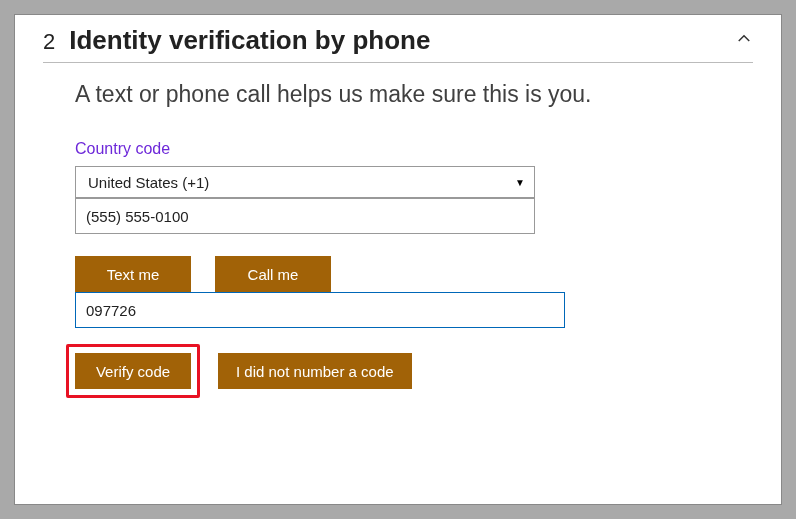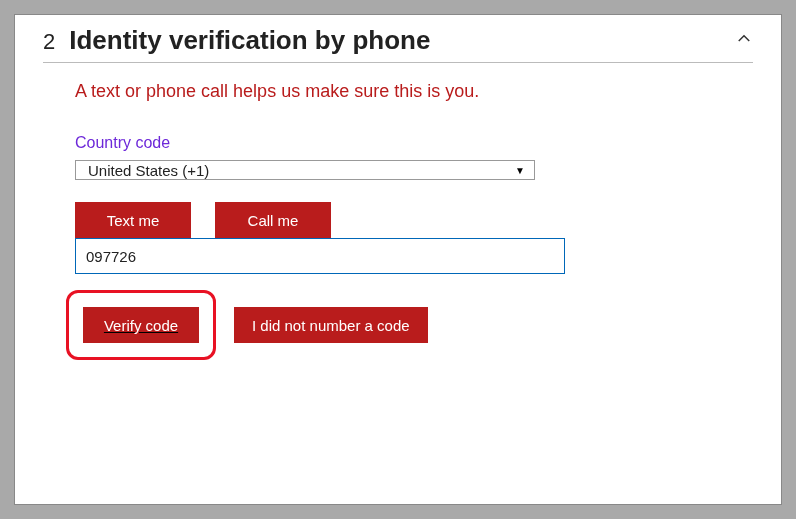--- a/index.html
+++ b/index.html
@@ -48,37 +48,37 @@
     }
     .chevron svg {
       width: 18px;
       height: 18px;
     }
     .content {
       padding-left: 32px;
       padding-top: 18px;
     }
     .subtitle {
-      font-size: 18px;
-      color: #b91c1c;
+      font-size: 23px;
+      color: #404040;
       margin-bottom: 32px;
     }
     .field-label {
       font-size: 16px;
       color: #6d28d9;
       margin-bottom: 8px;
       margin-top: 14px;
     }
     .select-wrap {
       position: relative;
       width: 460px;
     }
     .select-box {
       width: 100%;
-      height: 20px;
+      height: 32px;
       border: 1px solid #999;
       padding: 0 12px;
       font-size: 15px;
       color: #222;
       background: #fff;
       display: flex;
       align-items: center;
       cursor: pointer;
     }
     .select-caret {
@@ -103,37 +103,36 @@
     .text-input.focused {
       border: 1px solid #0067b8;
       width: 490px;
     }
     .btn-row {
       display: flex;
       gap: 24px;
       margin-top: 22px;
     }
     .btn {
-      background: #b91c1c;
+      background: #a16207;
       color: #ffffff;
       border: none;
       height: 36px;
       min-width: 116px;
       padding: 0 18px;
       font-size: 15px;
       font-family: inherit;
       cursor: pointer;
     }
     .highlight-box {
       border: 3px solid #e81123;
-      border-radius: 12px;
-      padding: 14px;
+      border-radius: 2px;
+      padding: 6px;
       display: inline-flex;
       margin-left: -9px;
-      text-decoration: underline;
     }
     .final-row {
       display: flex;
       align-items: center;
       gap: 18px;
       margin-top: 16px;
     }
   </style>
 </head>
 <body>
@@ -153,20 +152,21 @@
     <p class="subtitle">A text or phone call helps us make sure this is you.</p>
 
     <div class="field-label">Country code</div>
     <div class="select-wrap">
       <div class="select-box">
         <span>United States (+1)</span>
       </div>
       <span class="select-caret">▼</span>
     </div>
 
+    <input type="text" class="text-input" value="(555) 555-0100" style="">
 
     <div class="btn-row">
       <button class="btn">Text me</button>
       <button class="btn">Call me</button>
     </div>
 
     <input type="text" class="text-input focused" value="097726" style="">
 
     <div class="final-row">
       <span class="highlight-box">

